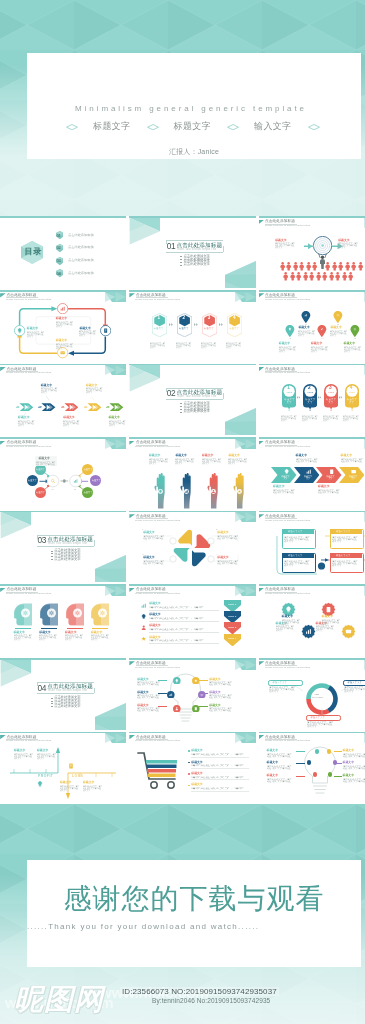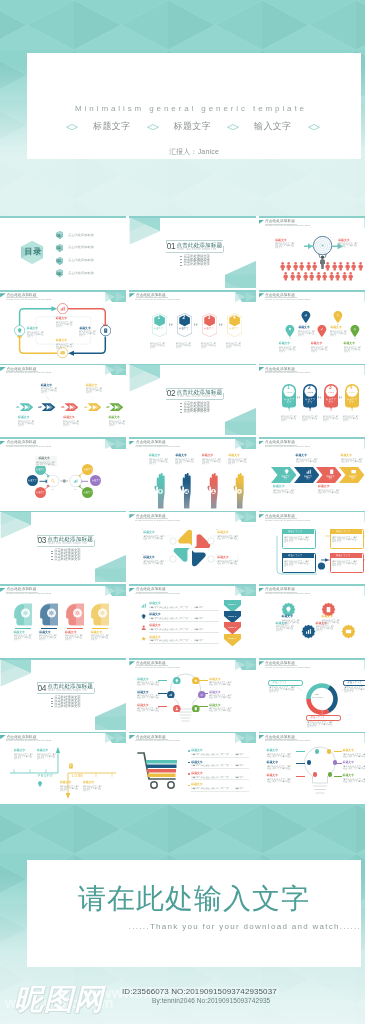--- a/index.html
+++ b/index.html
@@ -27,21 +27,21 @@
       font-size:8px;letter-spacing:2.9px;color:#9aa6a6;line-height:9px;}
   .cov-tags{position:absolute;left:0;top:68px;width:100%;height:14px;}
   .cov-tags .t{position:absolute;top:0;width:60px;text-align:center;
       font-size:9px;color:#8b9393;letter-spacing:.3px;line-height:11px;}
   .dia{position:absolute;top:2.6px;width:12px;height:6.4px;}
   .cov-by{position:absolute;left:0;top:95px;width:100%;text-align:center;
       font-size:7px;color:#8a9292;letter-spacing:.2px;line-height:8px;}
 
   .thx-title{position:absolute;left:0;top:25px;width:100%;text-align:center;
       font-size:28px;color:#4d9e97;letter-spacing:1px;line-height:1;}
-  .thx-sub{position:absolute;left:0;top:62px;width:100%;text-align:right;
+  .thx-sub{position:absolute;left:0;top:62px;width:100%;text-align:left;
       font-size:8px;color:#8d9c9c;letter-spacing:1.3px;}
 
   
   #grid{position:absolute;left:0;top:216.4px;width:375px;height:590px;}
   .cell{position:absolute;width:126.3px;height:71.7px;background:#fff;overflow:hidden;}
   .cell .topline{position:absolute;left:0;top:0;width:100%;height:1.7px;background:#8bcfca;}
   .slide{position:absolute;left:0;top:1.7px;width:126.3px;height:70px;overflow:hidden;background:#fff;}
 
   
   .sh{position:absolute;left:0.1px;top:1.3px;}
@@ -1574,21 +1574,21 @@
           <stop offset="0.70" stop-color="#ffffff" stop-opacity="0.62"></stop>
           <stop offset="1" stop-color="#ffffff" stop-opacity="0.80"></stop>
         </linearGradient>
       </defs>
       <rect width="365" height="220" fill="url(#pf)"></rect>
       <rect width="365" height="220" fill="url(#gf)"></rect>
     </svg>
   </div>
 
   <div class="card" id="thanksCard">
-    <div class="thx-title">请在此处输入文字</div>
+    <div class="thx-title">感谢您的下载与观看</div>
     <div class="thx-sub">......Thank you for your download and watch......</div>
   </div>
 
   <div id="wm">
     <div id="wmSite">www.nipic.com</div>
     <div id="wmSite2">www.nipic.com</div>
     <div id="wmLogo">昵图网</div>
     <div id="wmId">ID:23566073 NO:20190915093742935037</div>
     <div id="wmBy">By:tennin2046 No:20190915093742935</div>
   </div>

